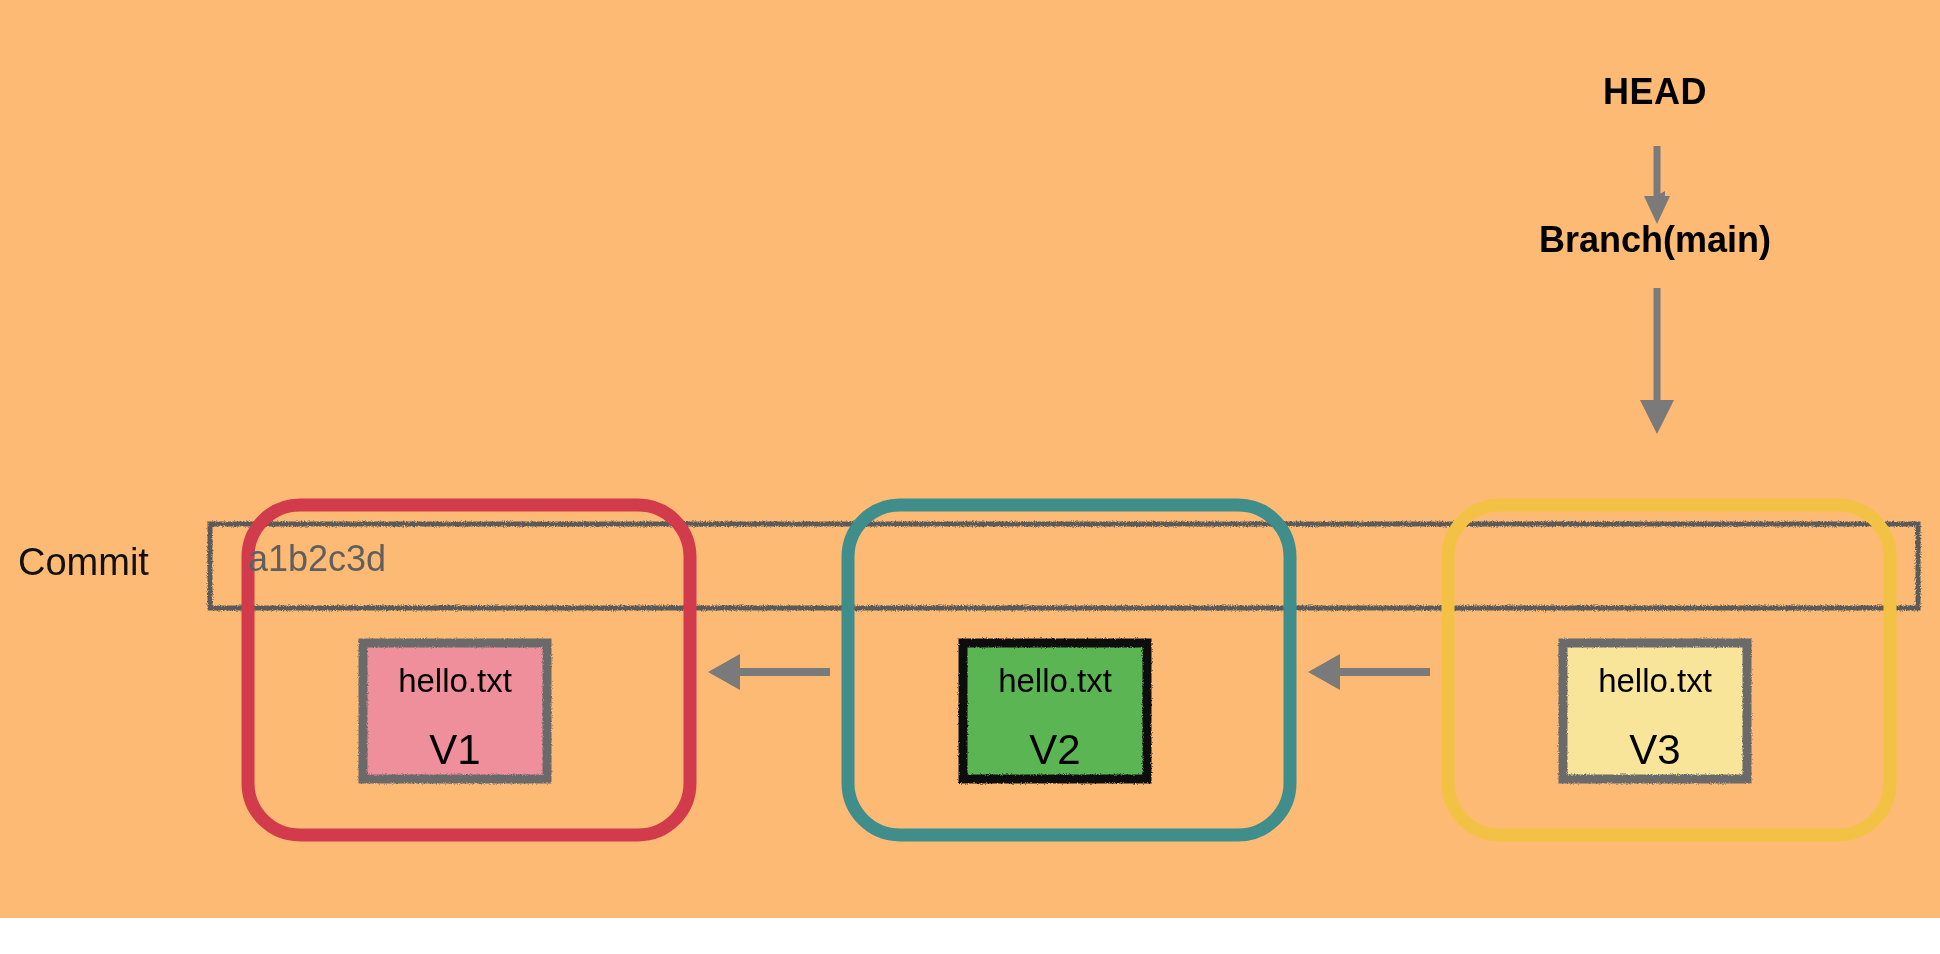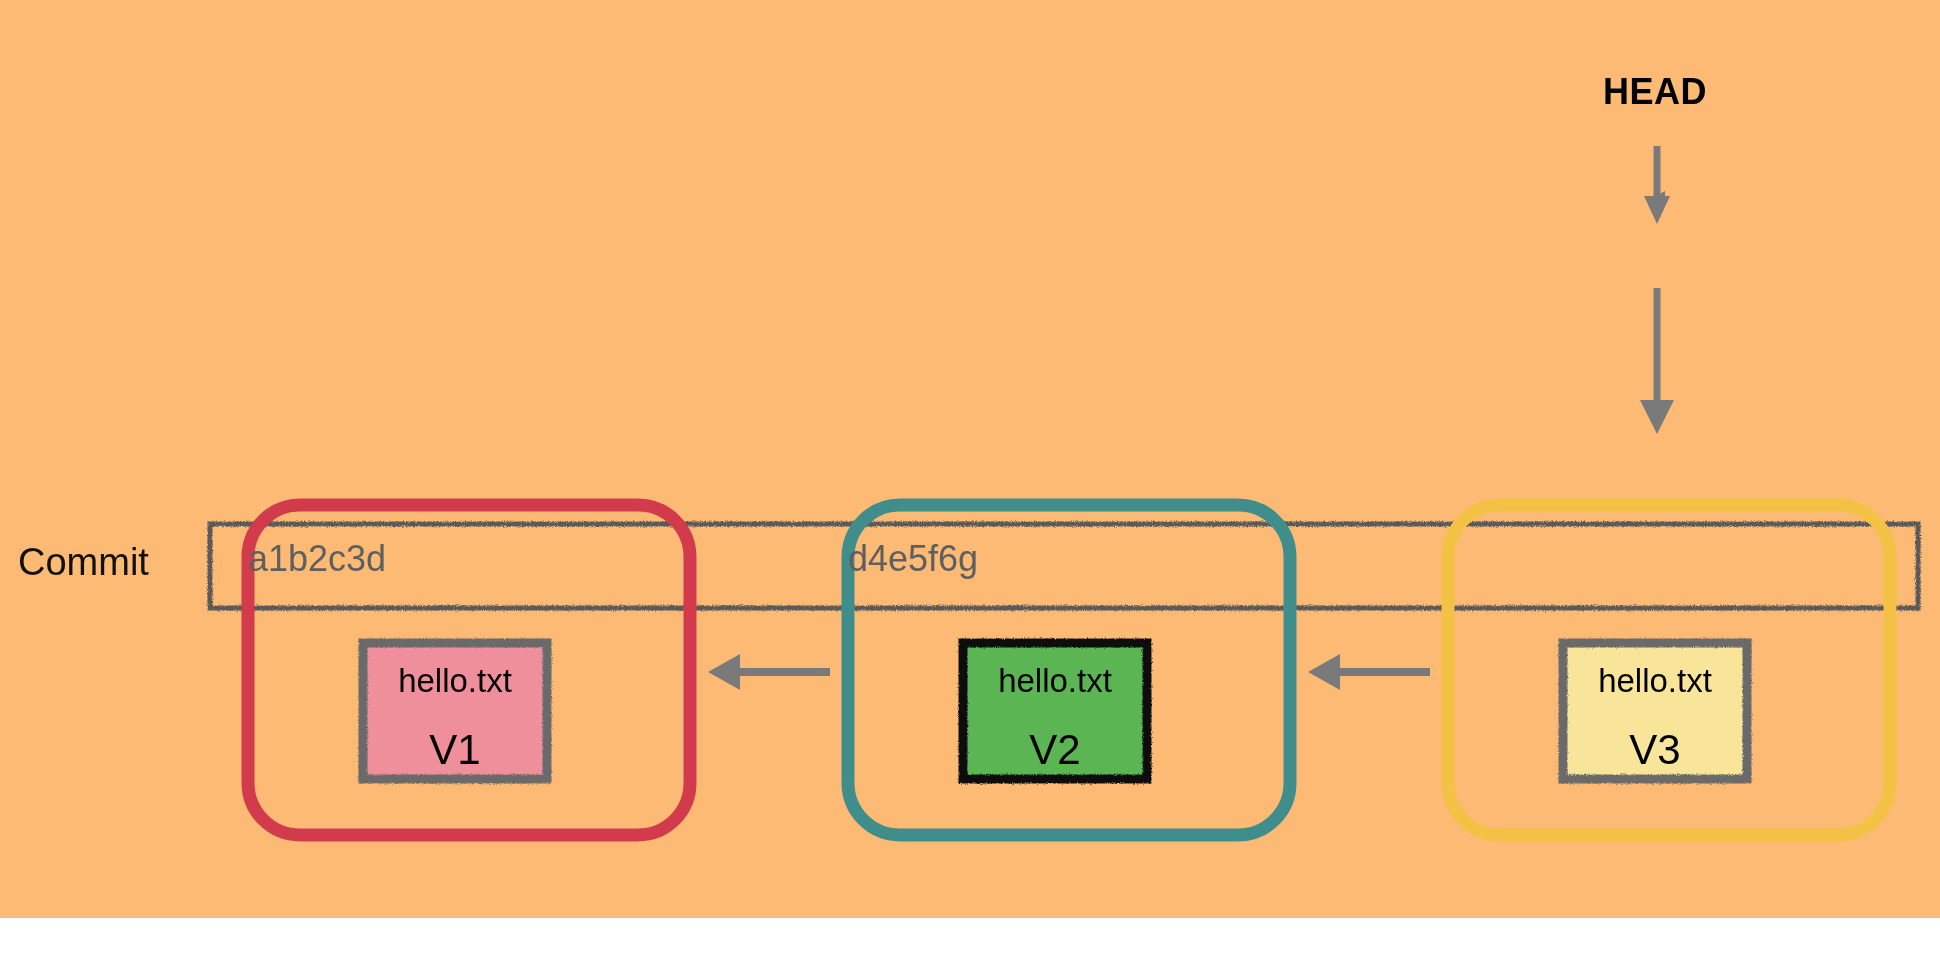--- a/index.html
+++ b/index.html
@@ -174,26 +174,26 @@
     </g>
 
     <g>
       <line x1="1430" y1="672" x2="1340" y2="672" stroke="#7a7a7a" stroke-width="8"></line>
       <path d="M1340,654 L1340,690 L1308,672 Z" fill="#7a7a7a"></path>
     </g>
   </svg>
 
   <div class="txt head-label">HEAD</div>
 
+  <div class="txt branch-label">Branch(main)</div>
 
   <div class="txt commit-row-label">Commit</div>
 
   <div class="hash hash-1">a1b2c3d</div>
 
-  <div class="hash hash-2">d4e5f6g</div>
 
 
   <div class="file-box file-box-1">
     <div class="fname">hello.txt</div>
     <div class="fver">V1</div>
   </div>
 
   <div class="file-box file-box-2">
     <div class="fname">hello.txt</div>
     <div class="fver">V2</div>

